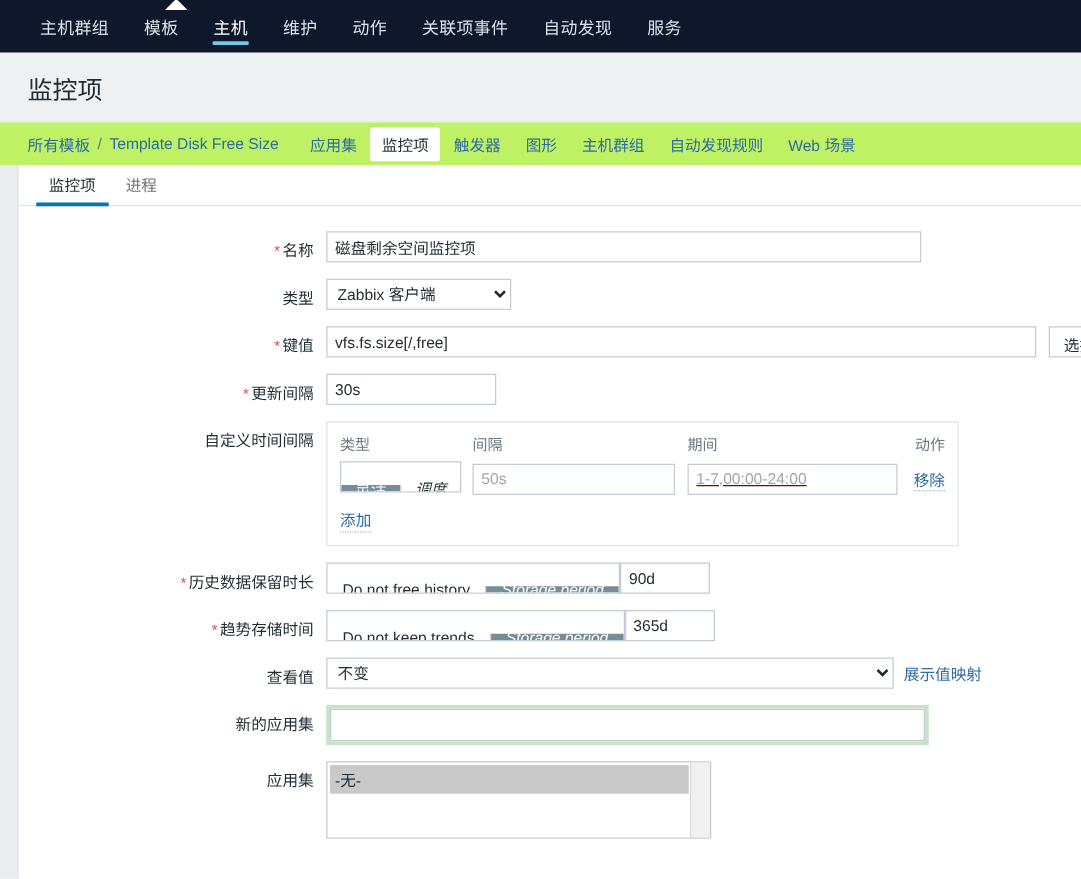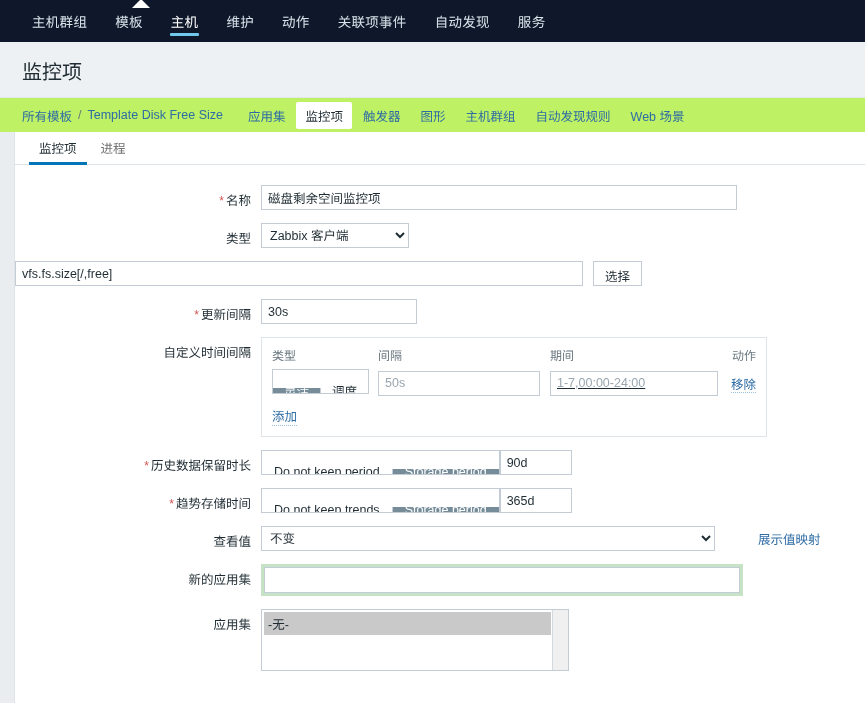--- a/index.html
+++ b/index.html
@@ -223,21 +223,21 @@
     border: 1px solid #c3ccd4;
     background: #ffffff;
     height: 25px;
     box-sizing: border-box;
     outline: none;
   }
 
   .w-name   { width: 476px; }
   .w-key    { width: 568px; }
   .w-unit   { width: 476px; }
-  .w-delay  { width: 156px; }
+  .w-delay  { width: 136px; }
   .w-type   { width: 148px; }
   .w-vtype  { width: 104px; }
   .w-period { width: 72px; }
   .w-newapp { width: 476px; }
 
   .btn {
     font-family: "Liberation Sans", "DejaVu Sans", sans-serif;
     font-size: 12.5px;
     color: #1f2c33;
     background: #ffffff;
@@ -282,40 +282,40 @@
     padding: 0 11px;
     display: flex;
     align-items: center;
     font-size: 12.5px;
     color: #1f2c33;
     background: #ffffff;
     cursor: pointer;
     white-space: nowrap;
     margin-top: 18px;
   }
-  .seg-btn + .seg-btn { border-left: 1px solid #c3ccd4; }
+  .seg-btn + .seg-btn { border-left: 1px solid #c3ccd4; font-style: italic; }
   .seg-btn.on {
     background: #768d99;
     color: #ffffff;
   }
   .iv-input { width: 162px; }
   .iv-input2 { width: 168px; text-decoration: underline; }
   .lnk {
     color: #2e6ca4;
     font-size: 12.5px;
     cursor: pointer;
     border-bottom: 1px dotted #9fc0db;
     text-decoration: none;
   }
   .iv-add { margin-top: 9px; display: inline-block; }
 
   
   .seg-wide .seg-btn { padding: 0 12px; }
 
-  .selrow { display: flex; align-items: center; gap: 35px; }
+  .selrow { display: flex; align-items: center; }
   .w-mapping { width: 454px; }
   .map-link { margin-left: 8px; }
 
   .newapp-wrap {
     border: 3px solid #c6e3c6;
     padding: 0;
     display: inline-block;
     background: #c6e3c6;
   }
   .newapp-wrap input { border: 1px solid #c3ccd4; display: block; height: 26px; }
@@ -426,20 +426,23 @@
           <span>类型</span>
         </div>
         <div class="ctl">
           <select class="w-type">
             <option>Zabbix 客户端</option>
           </select>
         </div>
       </div>
 
       <div class="row">
+        <div class="lbl">
+          <span class="req">*</span><span>键值</span>
+        </div>
         <div class="ctl">
           <input type="text" class="w-key" value="vfs.fs.size[/,free]" style="">
           <button class="btn">选择</button>
         </div>
       </div>
 
 
 
       <div class="row">
         <div class="lbl">
@@ -483,21 +486,21 @@
           </div>
         </div>
       </div>
 
       <div class="row">
         <div class="lbl">
           <span class="req">*</span><span>历史数据保留时长</span>
         </div>
         <div class="ctl">
           <span class="seg seg-wide">
-            <span class="seg-btn">Do not keep period</span>
+            <span class="seg-btn">Do not free history</span>
             <span class="seg-btn on">Storage period</span>
           </span>
           <input type="text" class="w-period" value="90d" style="">
         </div>
       </div>
 
       <div class="row">
         <div class="lbl">
           <span class="req">*</span><span>趋势存储时间</span>
         </div>

